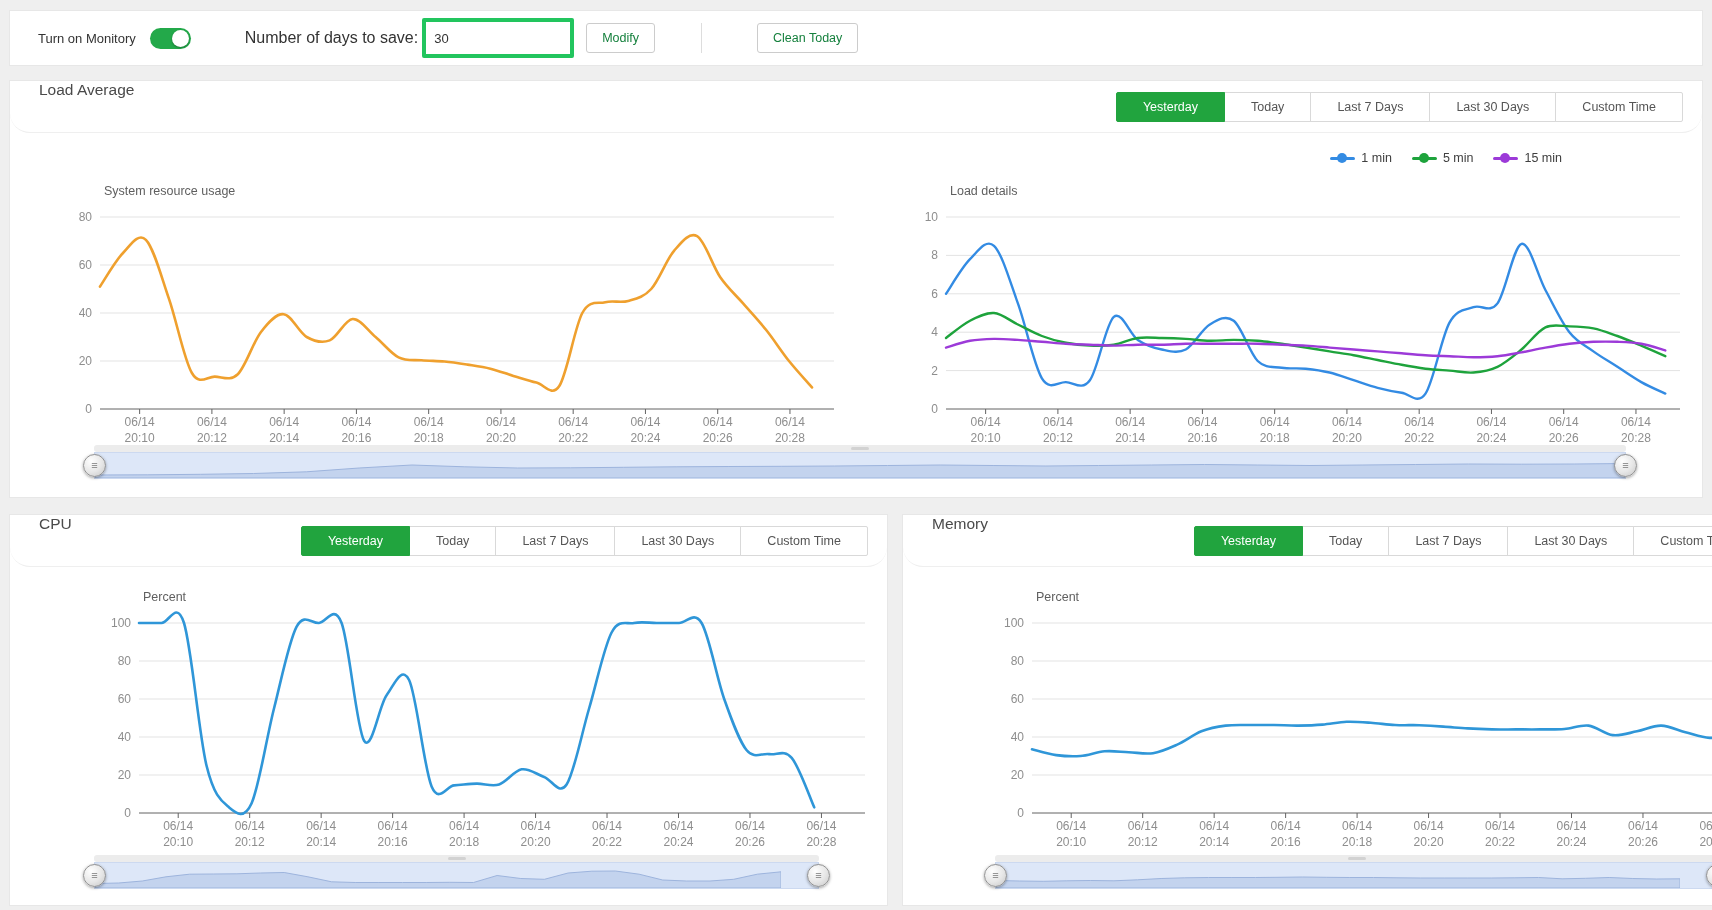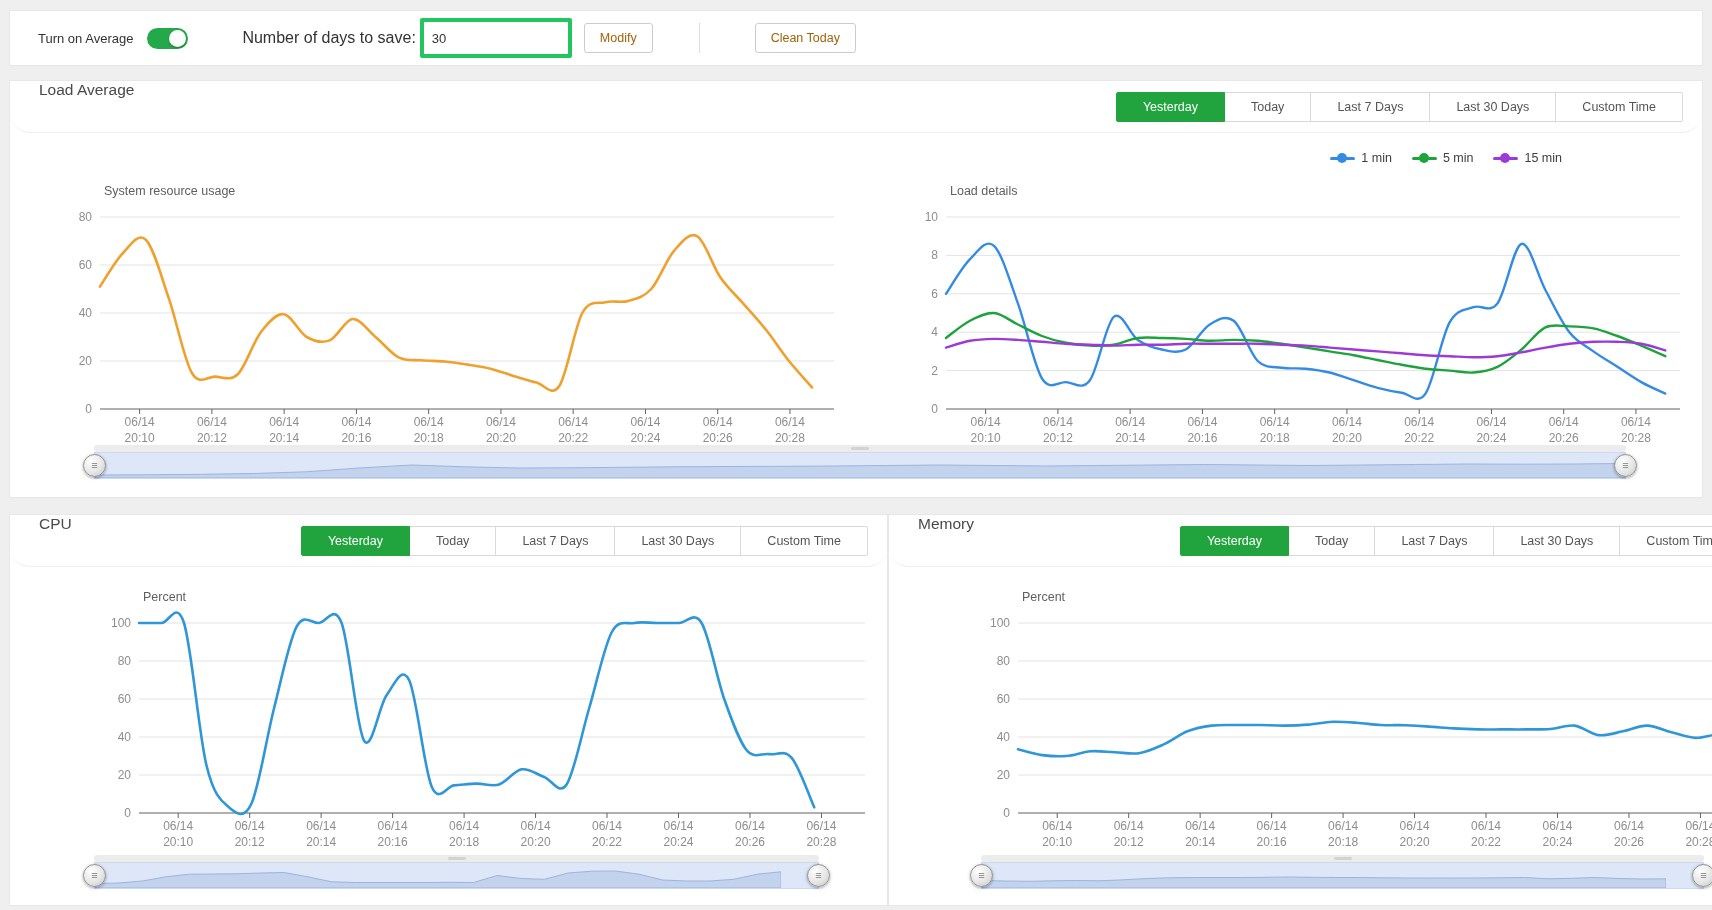--- a/index.html
+++ b/index.html
@@ -9,40 +9,40 @@
 
   .card { background:#fff; border:1px solid #e7e7e7; }
 
   
   .toolbar { height:56px; display:flex; align-items:center; padding-left:28px; margin-bottom:14px; }
   .tb-label { font-size:13px; color:#333; }
   .toggle { width:41px; height:21px; border-radius:11px; background:#23a94a; position:relative; margin-left:14px; cursor:pointer; }
   .toggle .knob { position:absolute; right:2px; top:2px; width:17px; height:17px; border-radius:50%; background:#fff; box-shadow:0 1px 2px rgba(0,0,0,.3); }
   .days-label { margin-left:54px; font-size:16px; color:#333; }
   .days-input { margin-left:4px; width:152px; height:30px; border:4px solid #22c55e; border-radius:2px; padding:16px 8px; font-size:13px; color:#333; font-family:"Liberation Sans",sans-serif; }
-  .btn { height:30px; padding:0 15px; background:#fff; border:1px solid #ccc; border-radius:3px; font-size:12.5px; color:#a16207; cursor:pointer; font-family:"Liberation Sans",sans-serif; }
+  .btn { height:30px; padding:0 15px; background:#fff; border:1px solid #ccc; border-radius:3px; font-size:12.5px; color:#15803d; cursor:pointer; font-family:"Liberation Sans",sans-serif; }
   .btn-modify { margin-left:12px; }
   .vdiv { width:1px; height:30px; background:#ddd; margin:0 55px 0 46px; }
 
   
   .panel-header { height:52px; border-bottom:1px solid #efefef; display:flex; align-items:flex-start; position:relative;border-radius:20px; }
   .panel-title { margin-left:29px; font-size:15.5px; color:#4a4a4a; }
   .tab-group { position:absolute; right:19px; top:11px; display:flex; }
   .tab { background:#fff; border:1px solid #d9d9d9; color:#555; height:30px; padding:0 26px; font-size:12.5px; margin-left:-1px; cursor:pointer; font-family:"Liberation Sans",sans-serif; white-space:nowrap; }
   .tab:first-child { border-radius:2px 0 0 2px; margin-left:0; }
   .tab:last-child { border-radius:0 2px 2px 0; }
   .tab.active { background:#21a43e; border-color:#21a43e; color:#fff; position:relative; z-index:1; }
 
   .panel-load { height:418px; margin-bottom:16px; }
   .panel-body { position:relative; }
   .charts-row { display:flex; }
   .charts-row .chart { width:50%; height:318px; }
   .chart-pad { margin:0 8px 0 40px; height:100%; }
 
-  .panel-row { display:flex; }
+  .panel-row { display:flex; gap:14px; }
   .panel-sm { flex:1; height:392px; }
   .panel-sm .chart { height:282px;margin-left:39px; }
 
   
   .legend { position:absolute; top:18px; right:140px; display:flex; gap:20px; z-index:2; }
   .legend-item { display:flex; align-items:center; gap:6px; cursor:pointer; }
   .legend-mark { position:relative; width:25px; height:12px; }
   .legend-mark .l { position:absolute; left:0; right:0; top:5px; height:3px; border-radius:2px; }
   .legend-mark .d { position:absolute; left:7px; top:1px; width:10px; height:10px; border-radius:50%; }
   .legend-label { font-size:12.5px; color:#404040; }
@@ -65,21 +65,21 @@
   .dz-load { margin:-6px 76px 0 84px; }
   .dz-cpu  { margin:6px  68px 0 84px; }
   .dz-mem  { margin:6px  62px 0 92px; }
 </style>
 </head>
 <body>
 
 <div class="page">
 
   <div class="card toolbar">
-    <span class="tb-label">Turn on Average</span>
+    <span class="tb-label">Turn on Monitory</span>
     <div class="toggle">
       <div class="knob"></div>
     </div>
     <span class="days-label">Number of days to save:</span>
     <input class="days-input" type="text" value="30" style="">
     <button class="btn btn-modify">Modify</button>
     <div class="vdiv"></div>
     <button class="btn">Clean Today</button>
   </div>
 

